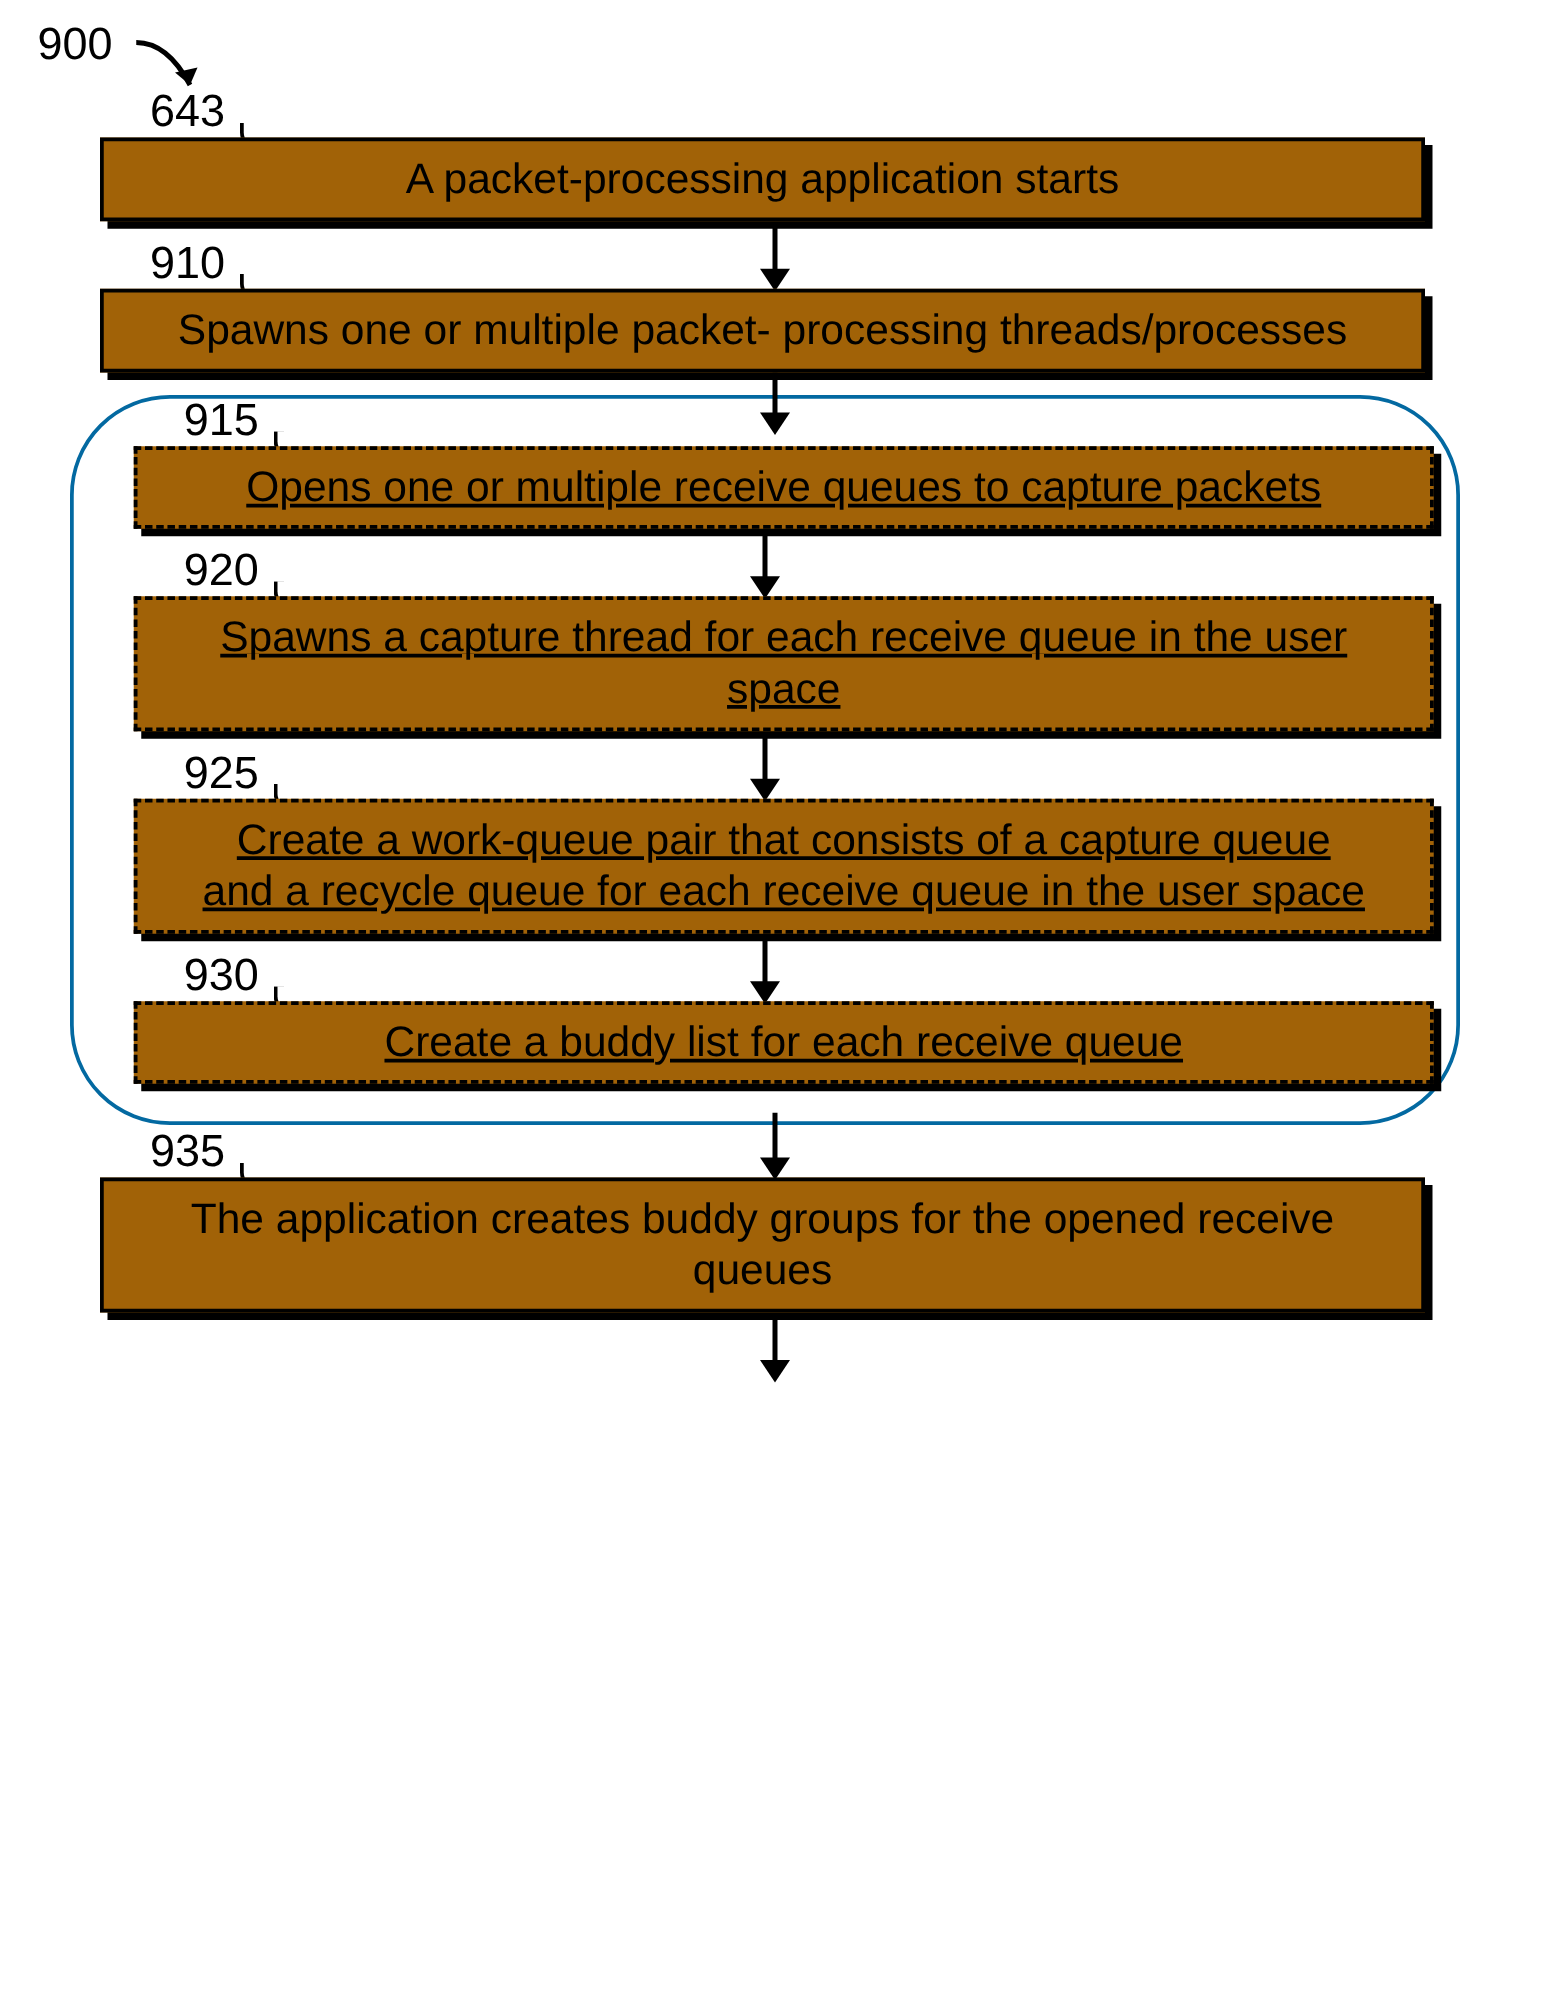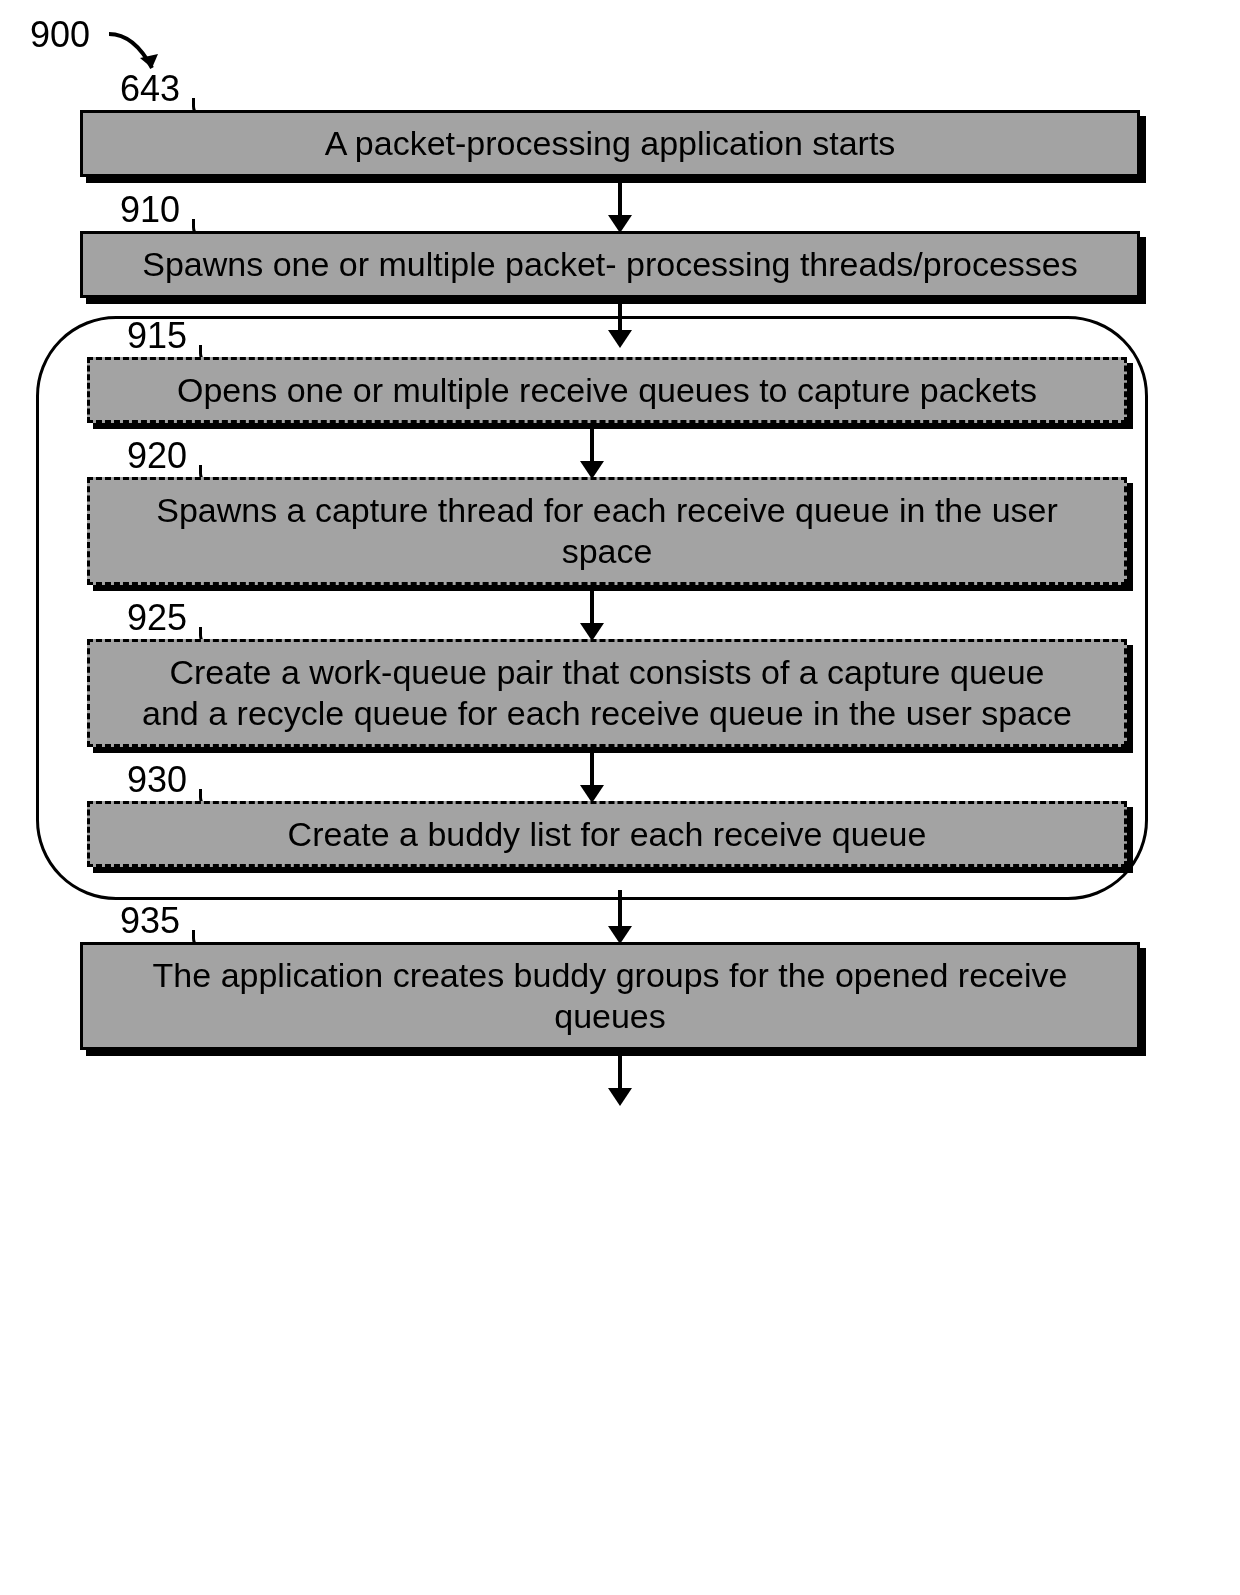--- a/index.html
+++ b/index.html
@@ -40,40 +40,41 @@
     top: -12px;
     width: 40px;
     height: 22px;
     border-left: 3px solid #000;
     border-bottom: 3px solid #000;
     border-bottom-left-radius: 14px;
   }
   .box {
     position: relative;
     border: 3px solid #000;
-    background: #a3a3a3;
+    background: #a16207;
     text-align: center;
     font-size: 34px;
     line-height: 1.2;
     padding: 10px 50px;
     box-shadow: 6px 6px 0 #000;
   }
   .box.dashed {
     border-style: dashed;
+    text-decoration: underline;
   }
   .arrow-down {
     display: block;
     margin: 0 auto;
   }
   .group-container {
     position: relative;
-    border: 3px solid #000000;
+    border: 3px solid #0369a1;
     border-radius: 80px;
     padding: 38px 24px 30px 24px;
-    margin-left: 16px;
+    margin-left: 36px;
     width: 1112px;
   }
   .group-container .step-wrap {
     margin-left: 24px;
     width: 1040px;
   }
 </style>
 </head>
 <body>
 

